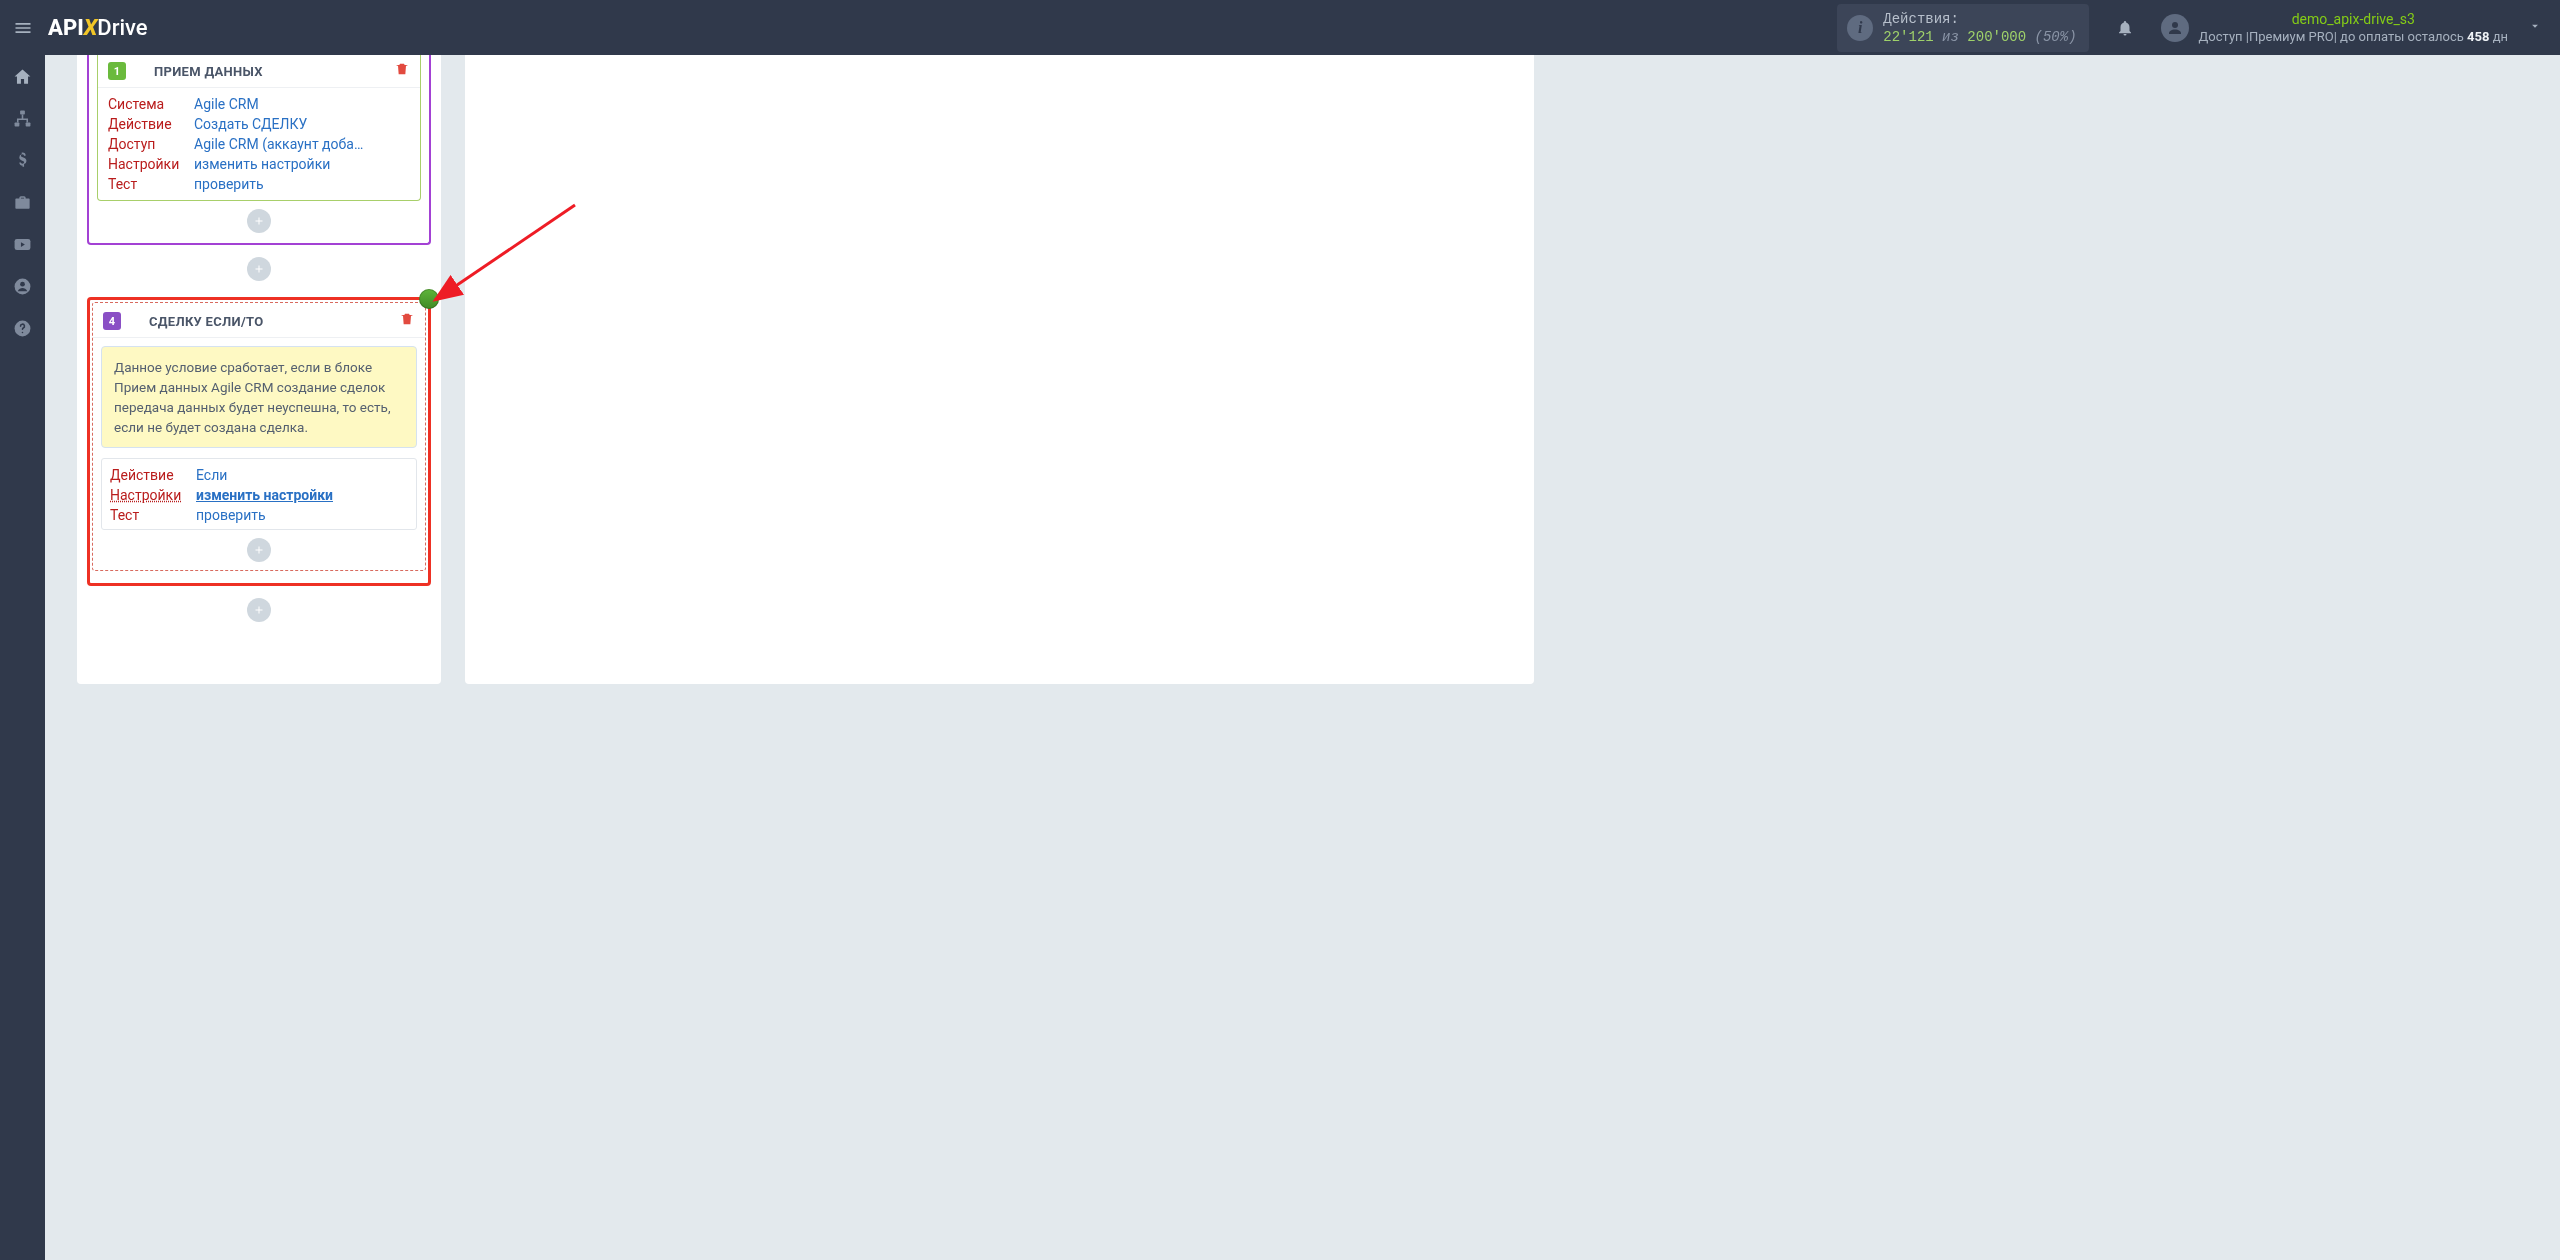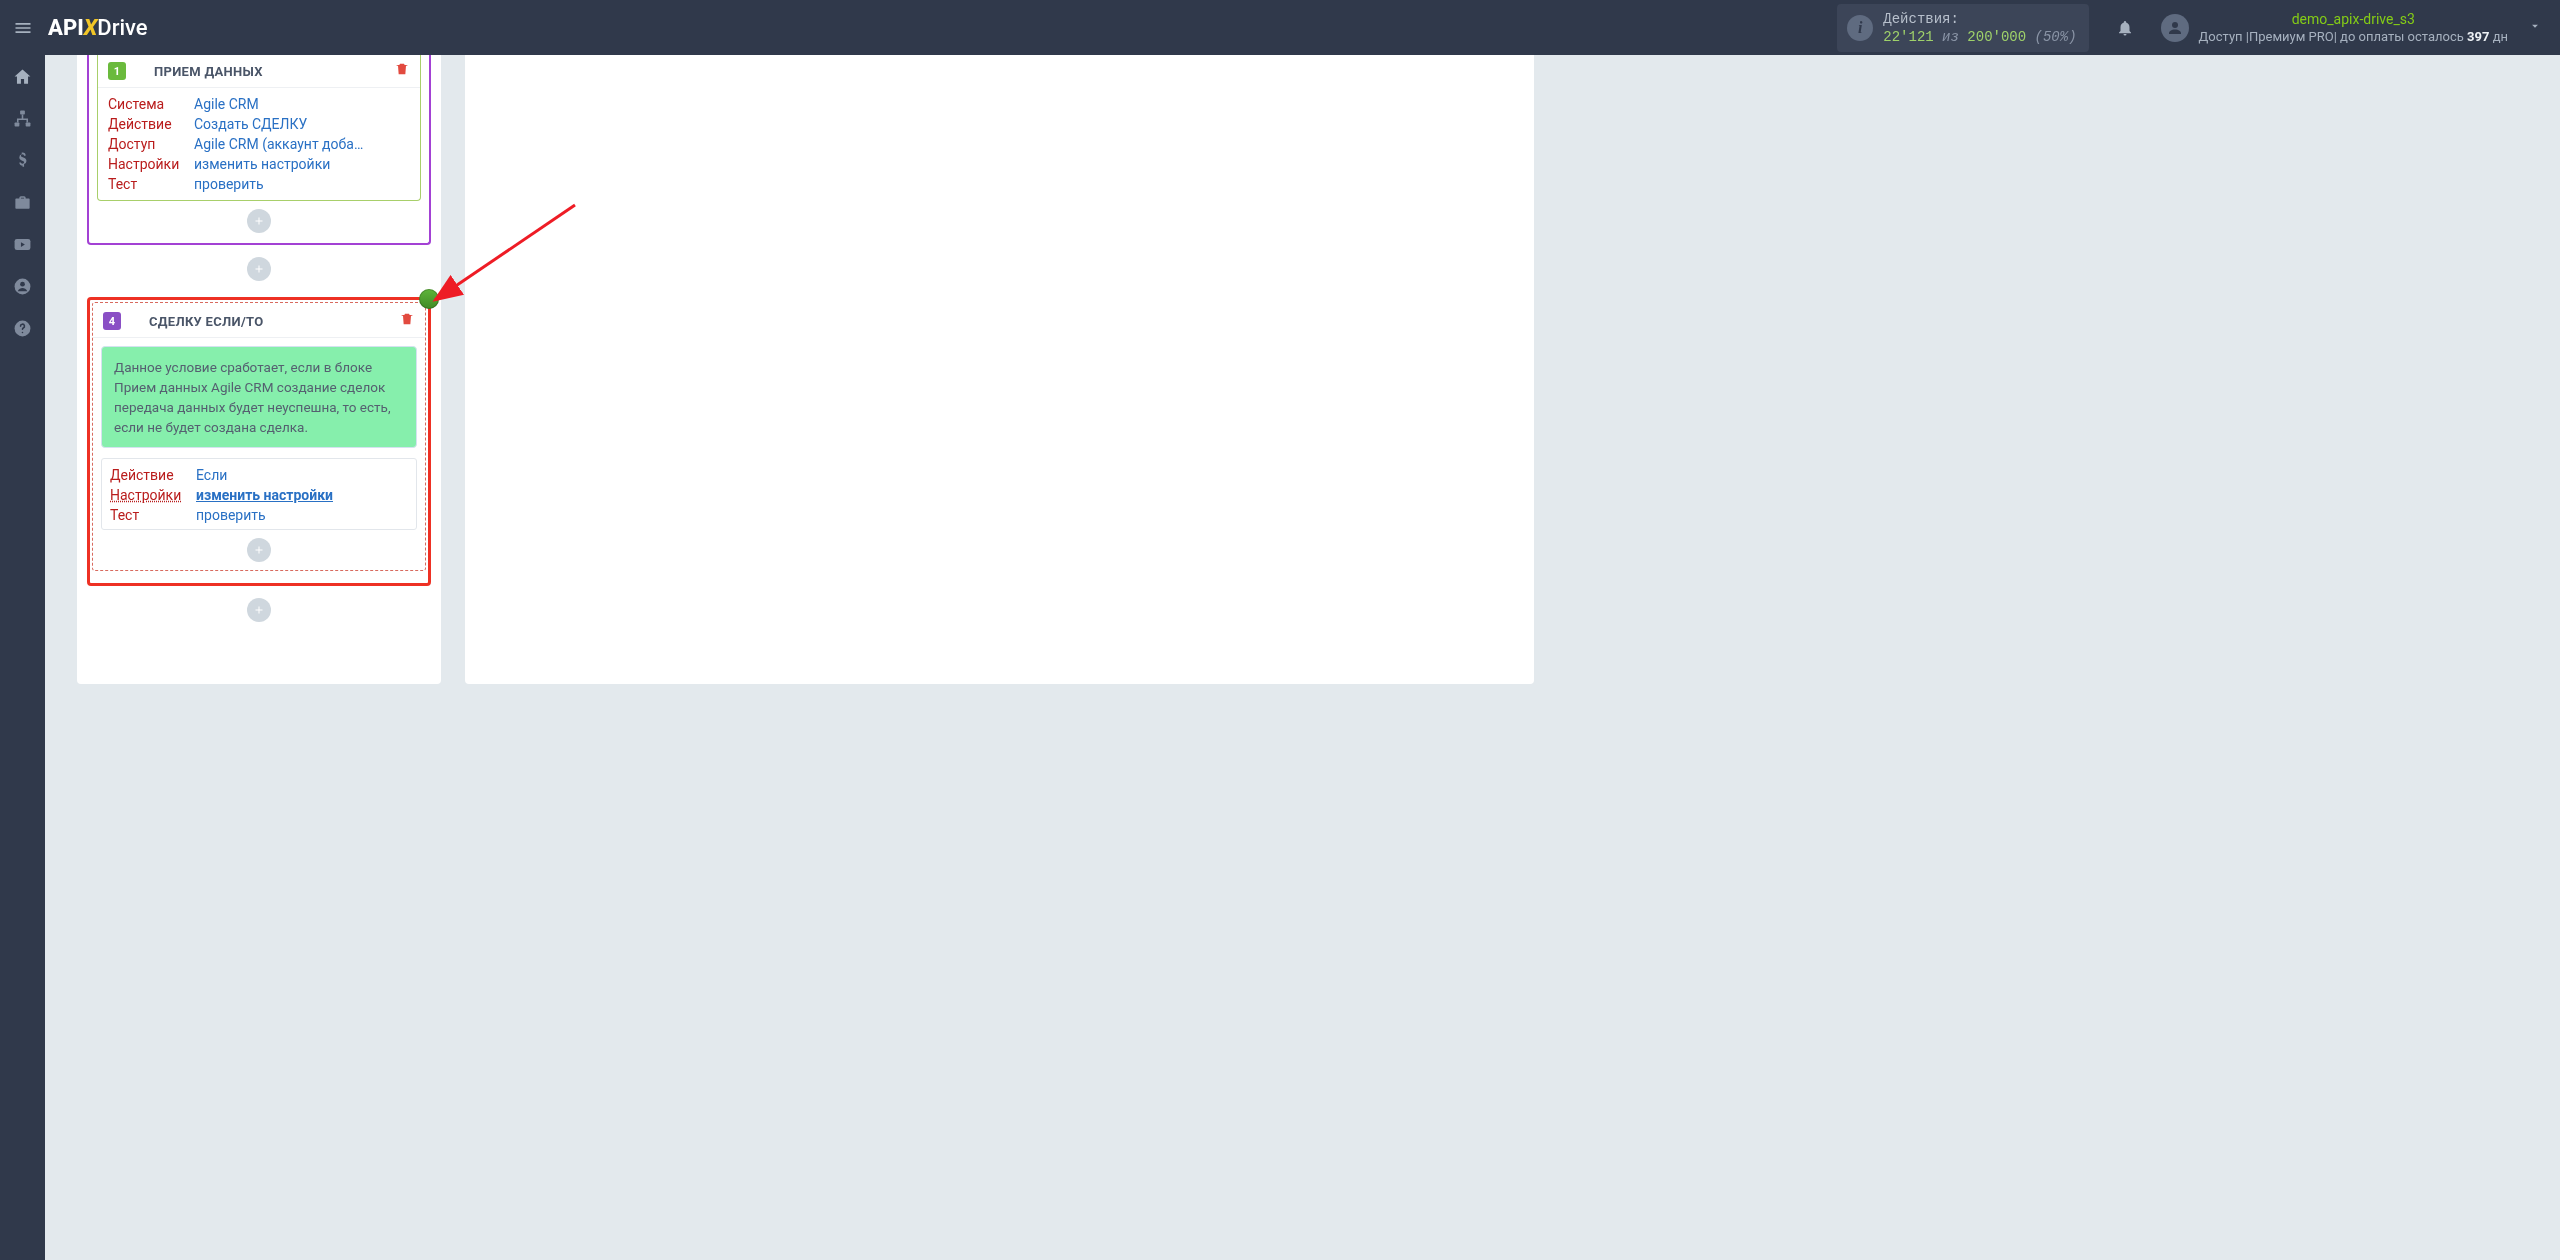--- a/index.html
+++ b/index.html
@@ -64,21 +64,21 @@
 .kv-val.bold-u { font-weight:700; text-decoration:underline; }
 
 .plus-circle { width:24px; height:24px; border-radius:50%; background:#cfd7de; display:flex; align-items:center; justify-content:center; margin:8px auto 2px; cursor:pointer; }
 .plus-circle svg { width:12px; height:12px; fill:#fff; }
 .plus-outer { margin:12px auto 0; }
 
 
 .block2 { border:3px solid #ee3124; border-radius:4px; margin-top:16px; position:relative; padding:0 0 10px; }
 .block2-inner { border:1px dashed #d86a5e; margin:2px; border-radius:3px; padding-bottom:6px; }
 .green-dot { position:absolute; top:-11px; right:-11px; width:20px; height:20px; border-radius:50%; background:linear-gradient(#5fb53a,#418a25); box-shadow:inset 0 0 0 1px rgba(0,0,0,0.2); }
-.desc-box { margin:8px 8px 10px; background:#86efac; border:1px solid #d5e2f0; border-radius:4px; padding:10px 12px; font-size:13.5px; line-height:20px; color:#556070; }
+.desc-box { margin:8px 8px 10px; background:#fef9c3; border:1px solid #d5e2f0; border-radius:4px; padding:10px 12px; font-size:13.5px; line-height:20px; color:#556070; }
 .logic-table { margin:0 8px; border:1px solid #e2e6eb; border-radius:3px; padding:6px 8px 4px; font-size:14px; }
 
 
 .arrow-svg { position:absolute; top:145px; left:375px; pointer-events:none; }
 </style>
 </head>
 <body>
 
 <div class="header">
   <div class="hamburger">
@@ -111,21 +111,21 @@
   </div>
   <div class="user-area">
     <div class="avatar">
       <svg viewBox="0 0 24 24">
           <circle cx="12" cy="8" r="4"></circle>
           <path d="M12 14c-5 0-8 2.5-8 5v1h16v-1c0-2.5-3-5-8-5z"></path>
         </svg>
     </div>
     <div class="user-text">
       <div class="user-name">demo_apix-drive_s3</div>
-      <div class="user-tariff"><span>Доступ |Премиум PRO| до оплаты осталось </span><b>397</b><span> дн</span></div>
+      <div class="user-tariff"><span>Доступ |Премиум PRO| до оплаты осталось </span><b>458</b><span> дн</span></div>
     </div>
     <div class="chevron-down">
       <svg viewBox="0 0 24 24">
           <path d="M7 10l5 5 5-5z"></path>
         </svg>
     </div>
   </div>
 </div>
 
 <div class="sidebar">

